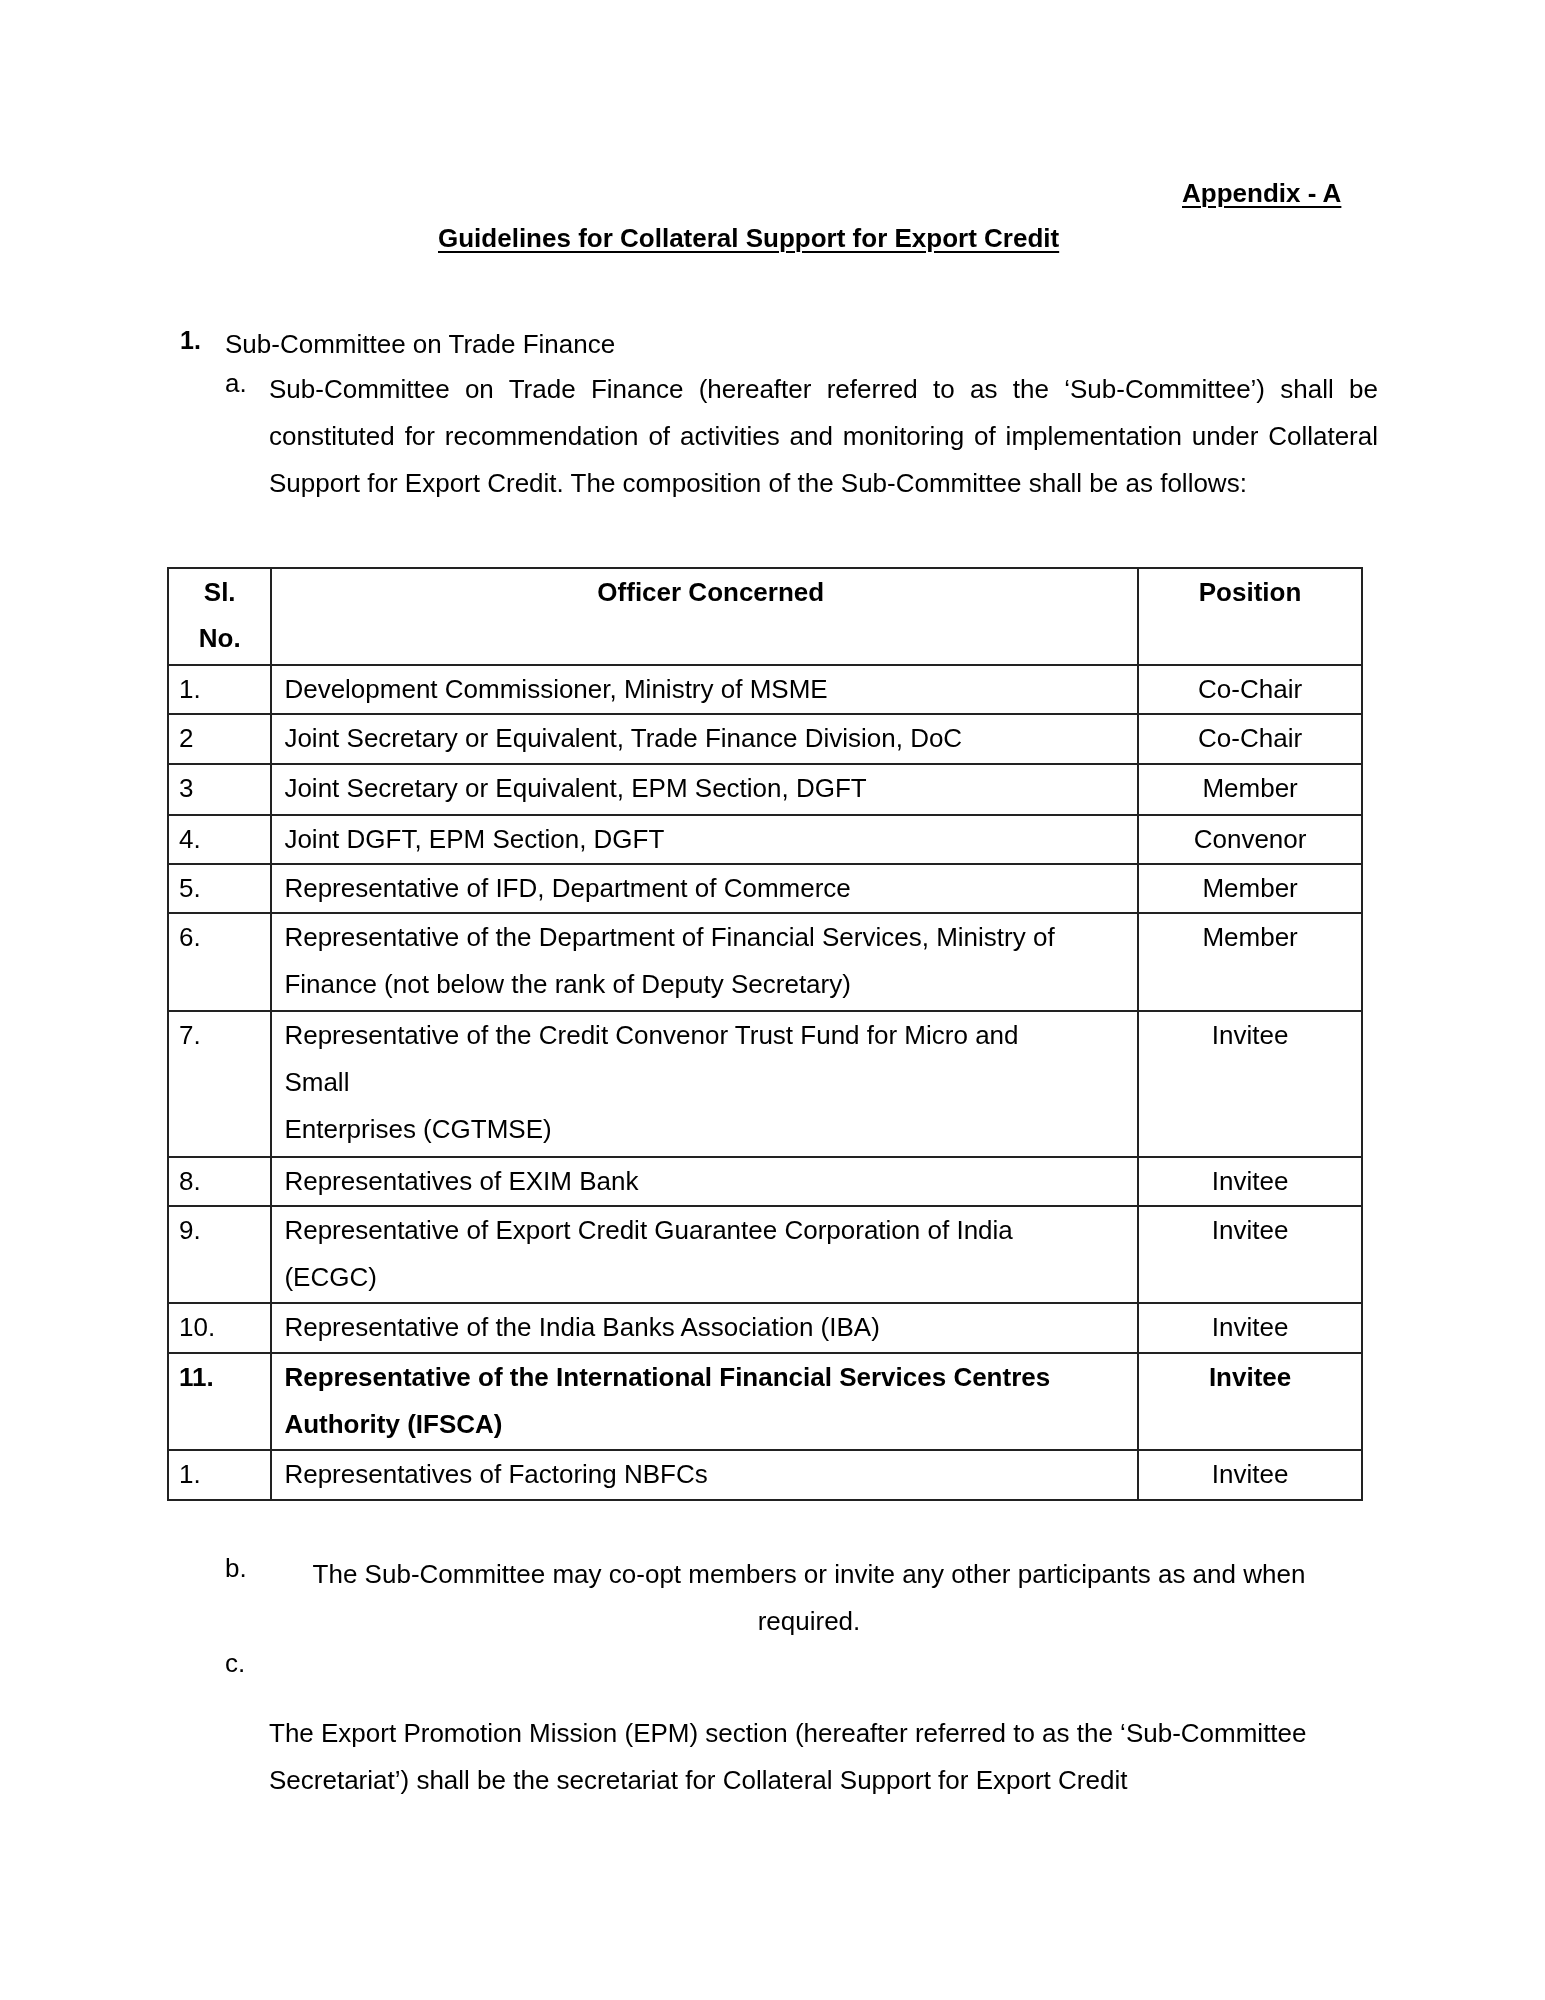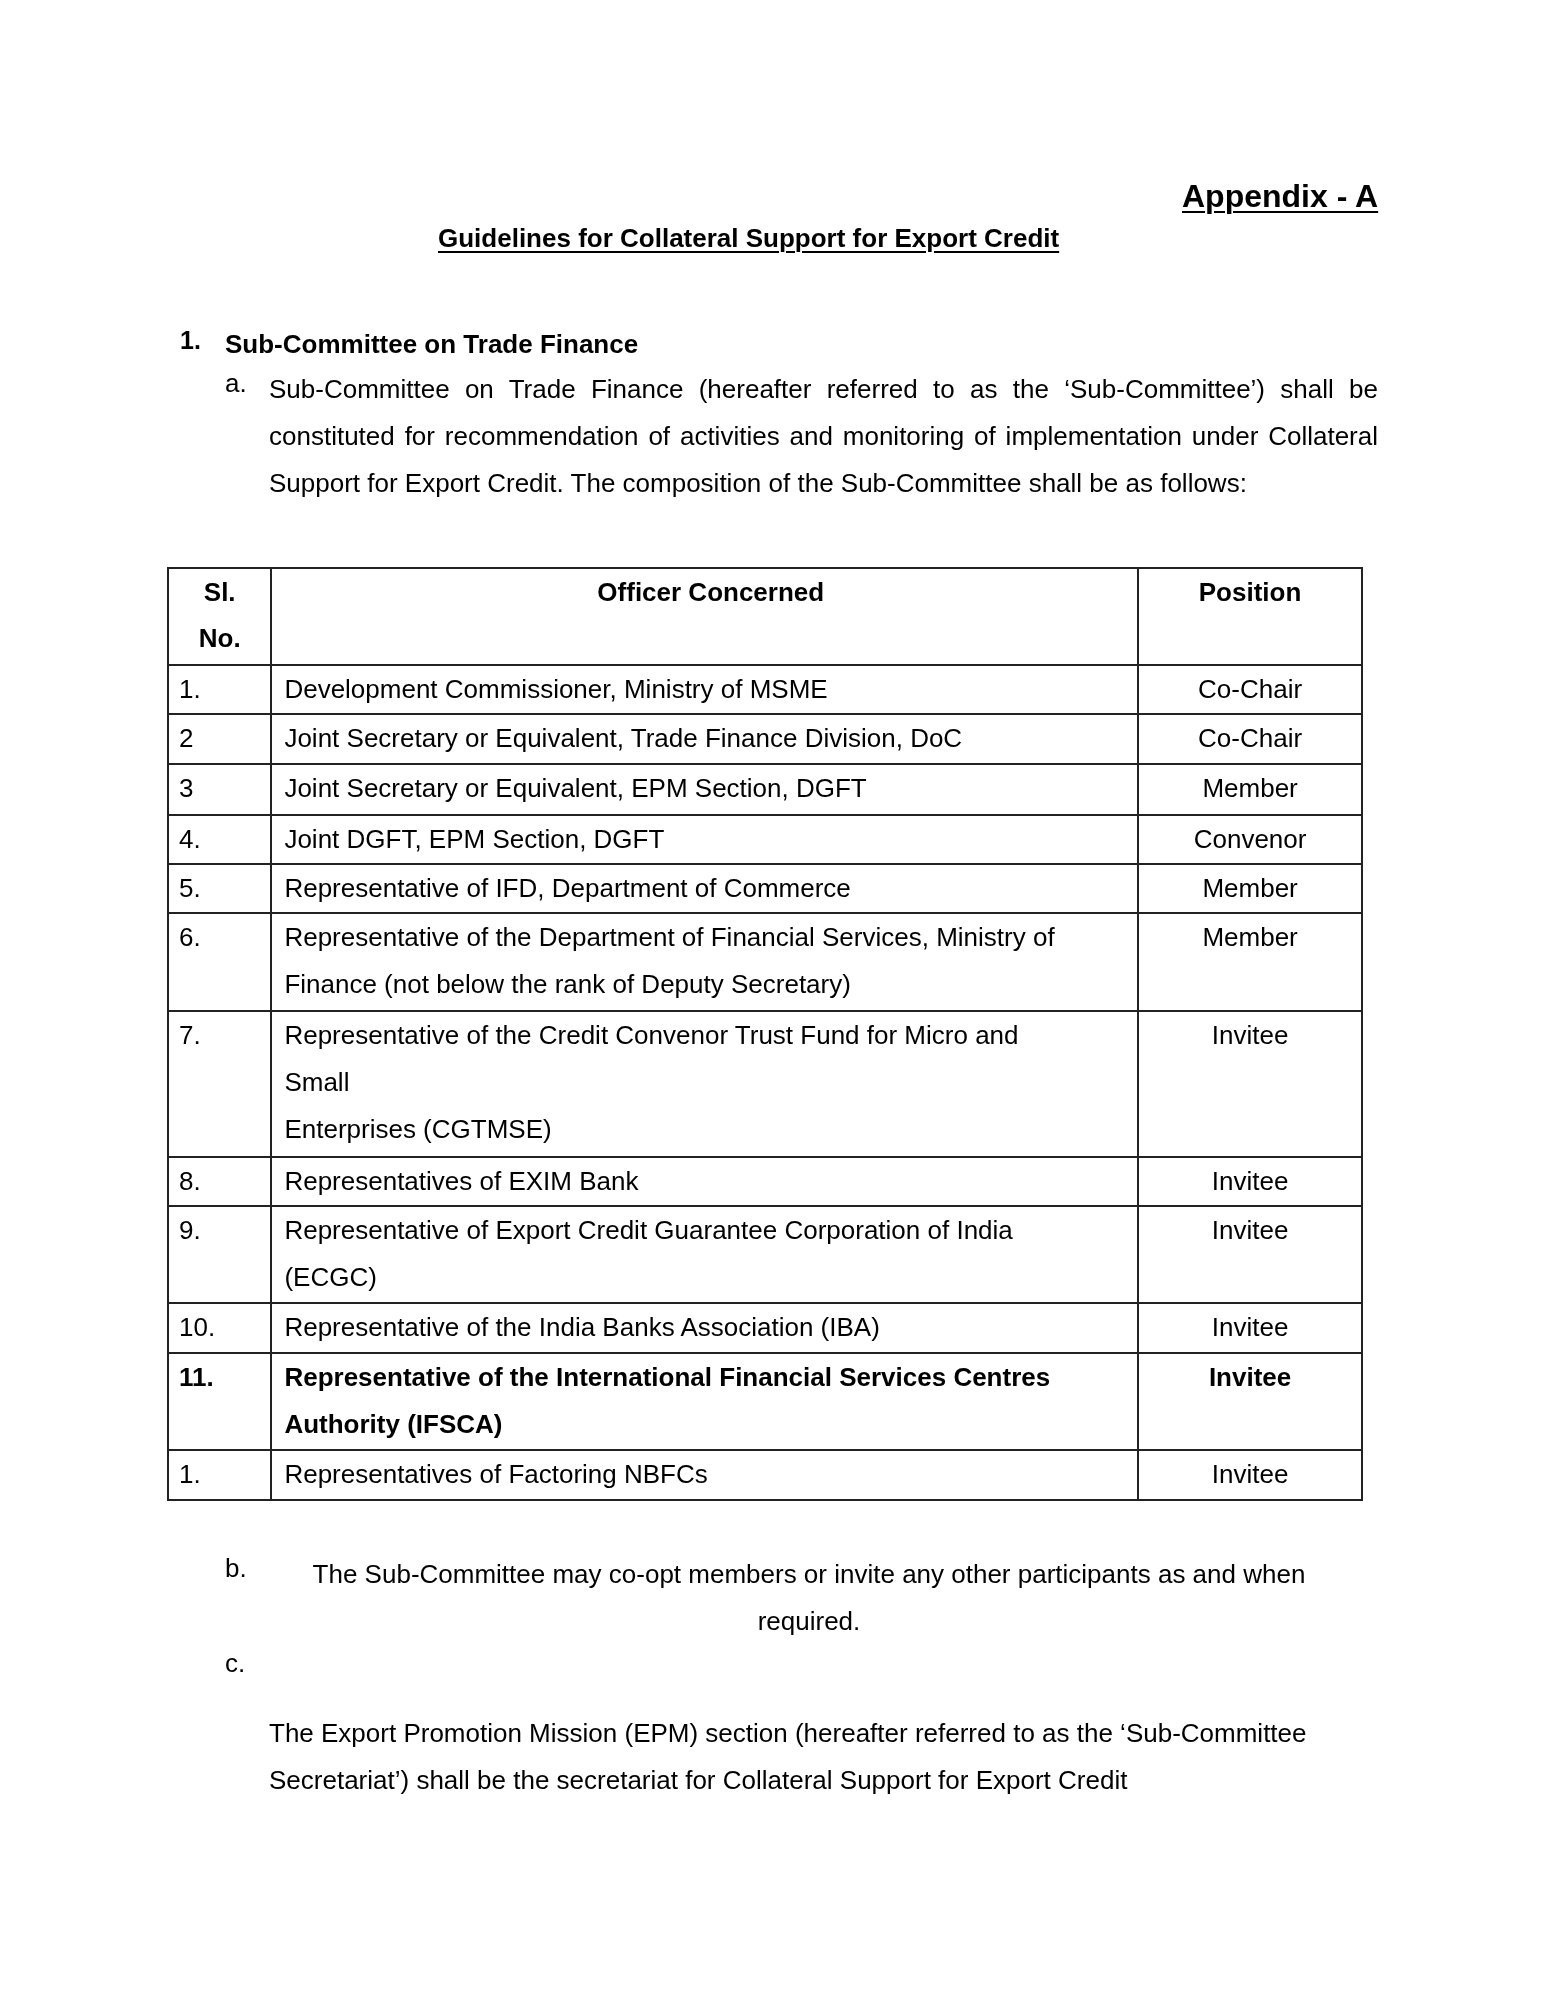--- a/index.html
+++ b/index.html
@@ -1,24 +1,24 @@
 <!DOCTYPE html>
 <html><head>
 <meta charset="utf-8">
 <style>
   html, body { margin:0; padding:0; background:#ffffff; }
   body { width:1545px; height:2000px; position:relative; overflow:hidden;
          font-family:"Liberation Sans", sans-serif; color:#000; }
   .abs { position:absolute; white-space:nowrap; }
-  .appendix { left:1182px; top:178px; font-size:32px; font-weight:bold; }
+  .appendix { left:1182px; top:178px; font-size:26px; font-weight:bold; }
   .appendix .ul { text-decoration:underline; text-decoration-thickness:2px; text-underline-offset:4px; }
   .title { left:438px; top:223px; font-size:26px; font-weight:bold; }
   .title .ul { text-decoration:underline; text-decoration-thickness:2px; text-underline-offset:4px; }
   .sec-num { left:180px; top:326px; font-size:25px; font-weight:bold; }
-  .sec-head { left:225px; top:329px; font-size:26px; font-weight:bold;text-align:right; }
+  .sec-head { left:225px; top:329px; font-size:26px; font-weight:normal;text-align:right; }
   .para { position:absolute; left:269px; width:1110px; font-size:26px; line-height:47px; text-align:justify; }
   .para-label { position:absolute; font-size:26px; }
   table.members { position:absolute; left:167px; top:567px; width:1196px; border-collapse:collapse;
                   font-size:26px;border-radius:14px; }
   table.members td, table.members th { border:2px solid #222; padding:0; vertical-align:top; }
   table.members th { font-weight:bold; height:95px; line-height:46px; padding-top:0px; }
   .c-no { width:93px; padding-left:10px !important; }
   .c-off { width:872px; padding-left:12px !important; text-align:left; }
   .c-pos { width:225px; text-align:center; }
   th.c-no { text-align:center; padding-left:0 !important; }

